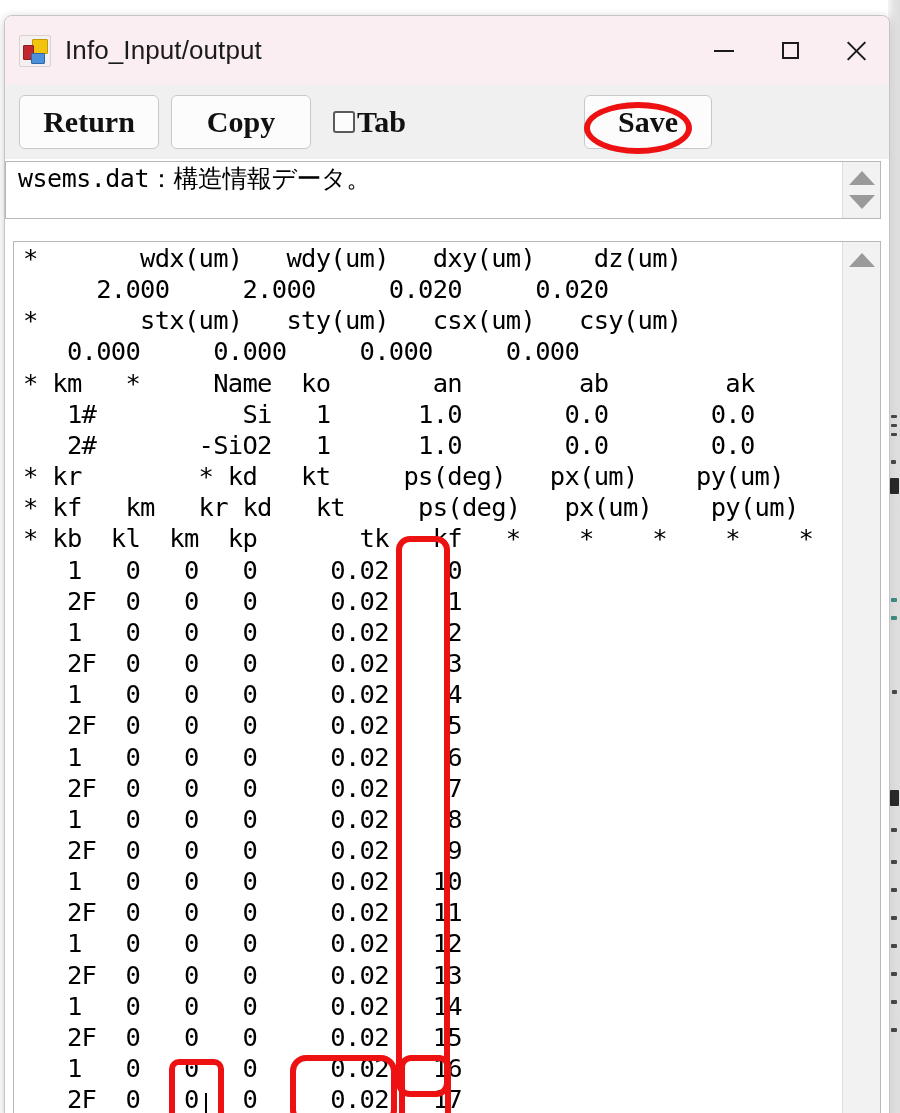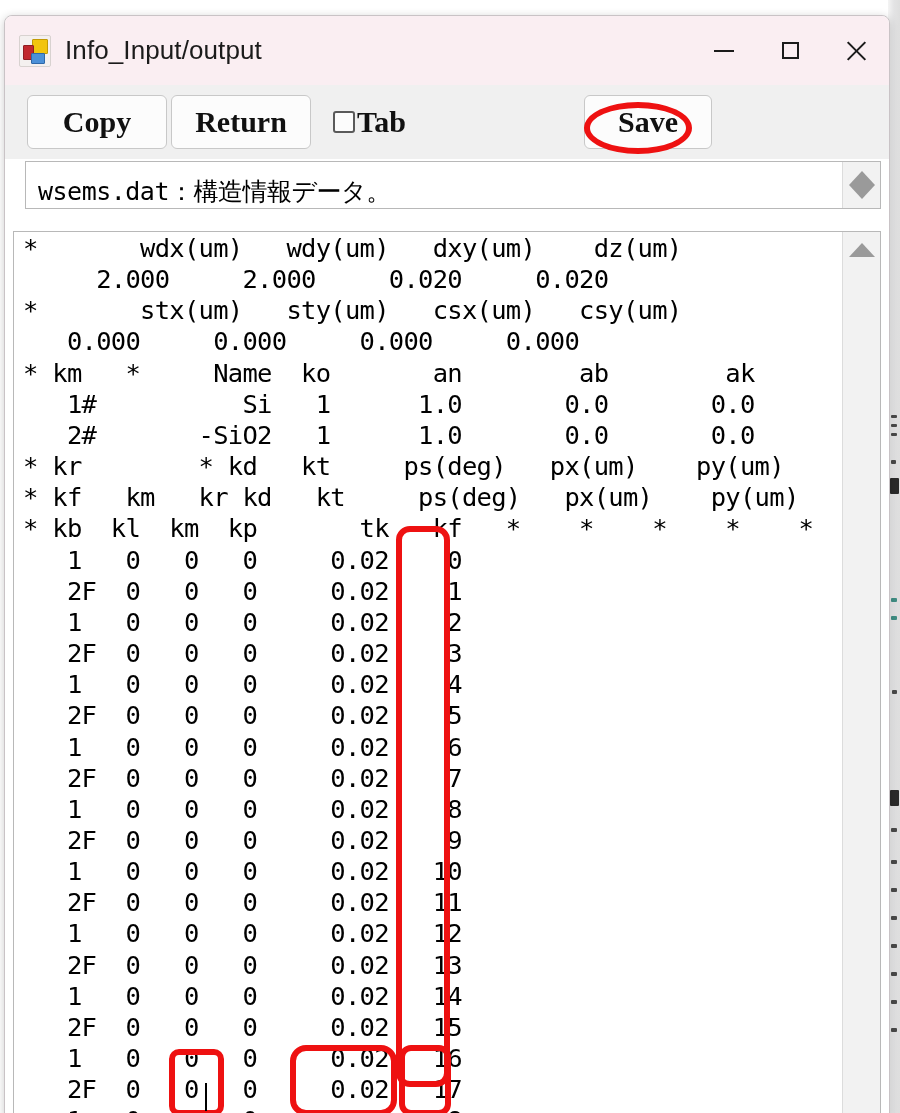--- a/index.html
+++ b/index.html
@@ -175,26 +175,26 @@
     height: 52px;
     border: 6px solid #ee1111;
     border-radius: 50%;
     pointer-events: none;
     box-sizing: border-box;
   }
 
   
   #info-box {
     position: relative;
-    height: 48px;
-    margin: 2px 8px 0 20px;
+    height: 58px;
+    margin: 2px 8px 0 0;
     background: #ffffff;
     border: 1px solid #b8b8b8;
     display: flex;
-    align-items: flex-end;
+    align-items: flex-start;
     box-sizing: border-box;
   }
   #info-text {
     font-family: "DejaVu Sans Mono", monospace;
     font-size: 25px;
     color: #000000;
     padding-left: 12px;
     white-space: pre;
     letter-spacing: -0.5px;
   }
@@ -309,22 +309,22 @@
       <div class="tb-btn">
         <span class="glyph-max"></span>
       </div>
       <div class="tb-btn close">
         <span class="glyph-close"></span>
       </div>
     </div>
   </div>
 
   <div id="toolbar">
+    <div id="btn-return" class="tool-button">Return</div>
     <div id="btn-copy" class="tool-button">Copy</div>
-    <div id="btn-return" class="tool-button">Return</div>
 
     <div id="tab-check-wrap">
       <div id="tab-checkbox"></div>
       <div id="tab-label">Tab</div>
     </div>
 
     <div id="save-wrap">
       <div id="btn-save" class="tool-button">Save</div>
       <div id="save-annotation"></div>
     </div>

